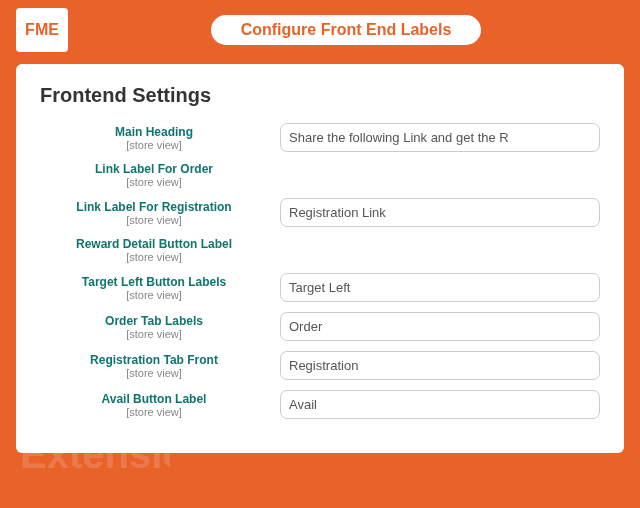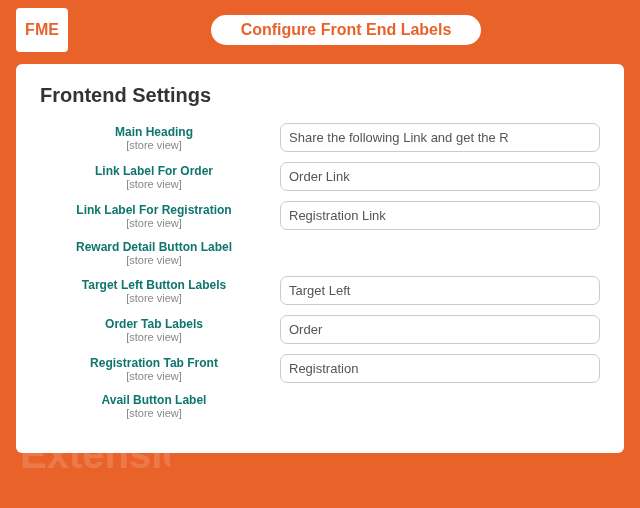--- a/index.html
+++ b/index.html
@@ -161,21 +161,20 @@
           <span class="form-label-main">Main Heading</span>
           <span class="form-label-sub">[store view]</span>
         </div>
         <div class="form-input-col"><input type="text" class="form-input" value="Share the following Link and get the R" style=""></div>
       </div>
       <div class="form-row">
         <div class="form-label-col">
           <span class="form-label-main">Link Label For Order</span>
           <span class="form-label-sub">[store view]</span>
         </div>
-        <div class="form-input-col"><input type="text" class="form-input" value="Order Link" style=""></div>
       </div>
       <div class="form-row">
         <div class="form-label-col">
           <span class="form-label-main">Link Label For Registration</span>
           <span class="form-label-sub">[store view]</span>
         </div>
         <div class="form-input-col"><input type="text" class="form-input" value="Registration Link" style=""></div>
       </div>
       <div class="form-row">
         <div class="form-label-col">
@@ -202,20 +201,21 @@
           <span class="form-label-main">Registration Tab Front</span>
           <span class="form-label-sub">[store view]</span>
         </div>
         <div class="form-input-col"><input type="text" class="form-input" value="Registration" style=""></div>
       </div>
       <div class="form-row">
         <div class="form-label-col">
           <span class="form-label-main">Avail Button Label</span>
           <span class="form-label-sub">[store view]</span>
         </div>
+        <div class="form-input-col"><input type="text" class="form-input" value="Avail" style=""></div>
       </div>
     </div>
 </div>
 
 <div class="bg-watermark">
   <svg viewBox="0 0 160 160" fill="white" xmlns="http://www.w3.org/2000/svg">
     <text x="10" y="80" font-size="60" font-weight="bold" font-family="Arial">FME</text>
     <text x="10" y="130" font-size="40" font-weight="bold" font-family="Arial">Extensions</text>
   </svg>
 </div>

